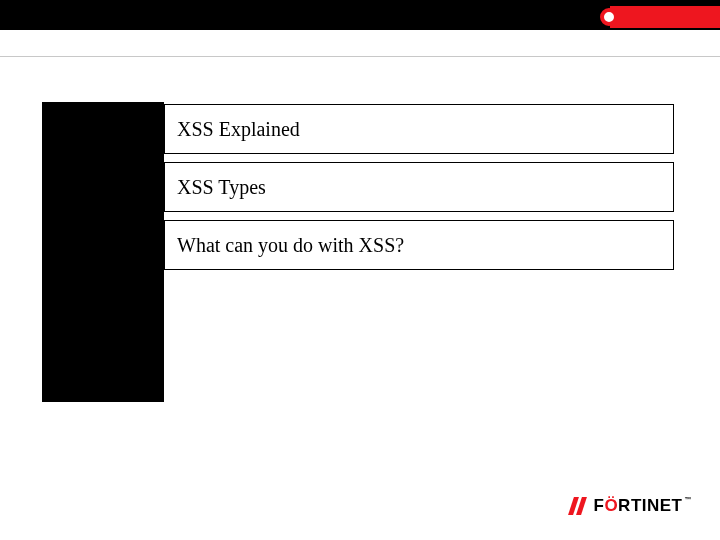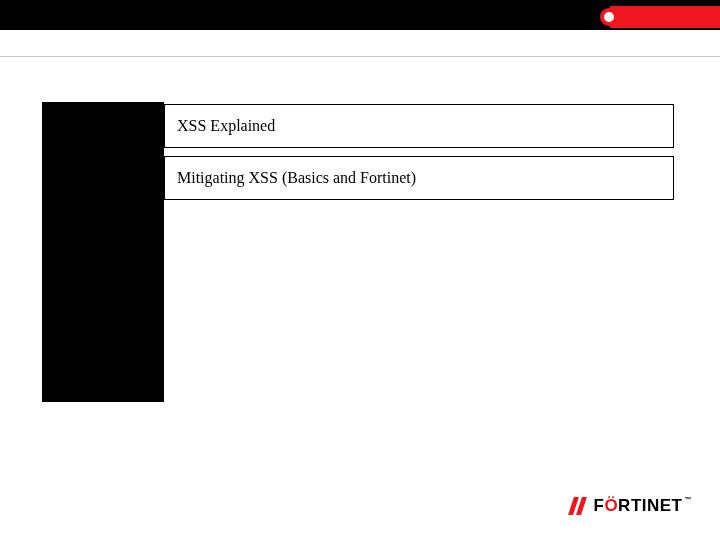--- a/index.html
+++ b/index.html
@@ -5,21 +5,21 @@
   * { box-sizing: border-box; margin: 0; padding: 0; }
   html, body { width: 720px; height: 540px; background: #ffffff; font-family: Georgia, 'Times New Roman', serif; overflow: hidden; }
   .slide { position: relative; width: 720px; height: 540px; }
   .top-band { position: absolute; top: 0; left: 0; width: 720px; height: 30px; background: #000; }
   .top-white-gap { position: absolute; top: 30px; left: 0; width: 720px; height: 4px; background: #fff; }
   .red-band { position: absolute; top: 6px; left: 610px; width: 110px; height: 22px; background: #ee161f; }
   .circle-marker { position: absolute; top: 8px; left: 600px; width: 18px; height: 18px; border-radius: 50%; background: #fff; border: 4px solid #ee161f; }
   .thin-rule { position: absolute; top: 56px; left: 0; width: 720px; height: 1px; background: #c8c8c8; }
   .black-sidebar { position: absolute; top: 102px; left: 42px; width: 122px; height: 300px; background: #000; }
   .agenda { position: absolute; top: 104px; left: 164px; width: 510px; }
-  .agenda-item { border: 1.5px solid #000; height: 44px; display: flex; align-items: center; padding-left: 12px; font-size: 16px; margin-bottom: 8px; background: #fff; color: #000; }
+  .agenda-item { border: 1.5px solid #000; height: 50px; display: flex; align-items: center; padding-left: 12px; font-size: 20px; margin-bottom: 8px; background: #fff; color: #000; }
   .agenda-item.active { background: #000; color: #ee161f; }
   .logo-wrap { position: absolute; bottom: 24px; right: 28px; display: flex; align-items: center; }
   .logo-icon { display: flex; margin-right: 6px; }
   .logo-icon .bar { width: 5px; height: 18px; background: #ee161f; margin-right: 3px; transform: skewX(-18deg); }
   .logo-icon .bar.b1 { height: 18px; }
   .logo-icon .bar.b2 { height: 18px; }
   .logo-text { font-family: Arial, Helvetica, sans-serif; font-weight: 700; font-size: 17px; letter-spacing: 0.5px; color: #000; }
   .logo-text .red { color: #ee161f; }
   .tm { font-size: 7px; vertical-align: top; margin-left: 2px; color: #000; }
 </style>
@@ -33,21 +33,24 @@
   <div class="top-white-gap"></div>
   <div class="thin-rule"></div>
 
   <div class="black-sidebar"></div>
 
   <div class="agenda">
     <div class="agenda-item">
       <span>XSS Explained</span>
     </div>
     <div class="agenda-item">
-      <span>Mitigating XSS (Basics and Fortinet)</span>
+      <span>XSS Types</span>
+    </div>
+    <div class="agenda-item">
+      <span>What can you do with XSS?</span>
     </div>
   </div>
 
   <div class="logo-wrap">
     <span class="logo-icon">
       <span class="bar b1"></span>
       <span class="bar b2"></span>
     </span>
     <span class="logo-text">
       <span>F</span><span class="red">Ö</span><span>RTINET</span><span class="tm">™</span>

